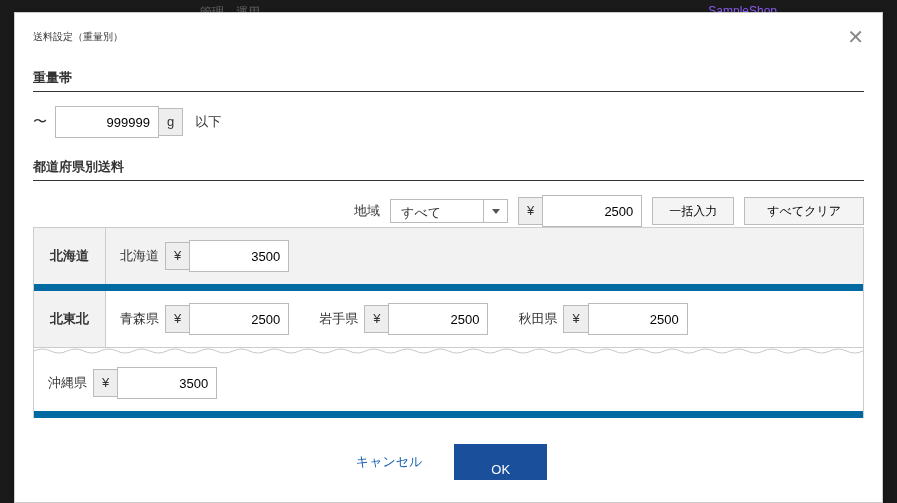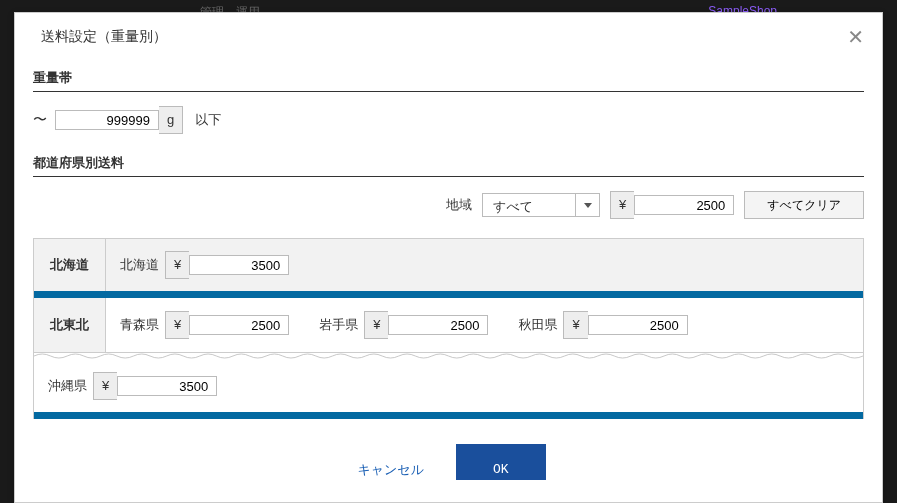--- a/index.html
+++ b/index.html
@@ -16,21 +16,21 @@
     box-shadow: 0 2px 6px rgba(0,0,0,0.3);
     display: flex;
     flex-direction: column;
   }
   .modal-header {
     padding: 14px 18px 12px 18px;
     display: flex;
     justify-content: space-between;
     align-items: center;
   }
-  .modal-title { font-size: 14px; color: #333; margin-left: 8px; }
+  .modal-title { font-size: 10px; color: #333; }
   .close-btn { cursor: pointer; color: #888; font-size: 20px; line-height: 1; background: none; border: none; padding: 0;}
 
   .modal-body {
     flex: 1;
     padding: 10px 18px 0 18px;
     overflow: hidden;
   }
 
   .section-label {
     font-weight: bold;
@@ -44,21 +44,21 @@
 
   .weight-row {
     display: flex;
     align-items: center;
     gap: 6px;
     margin-bottom: 20px;
   }
   .tilde { font-size: 14px; padding-right: 2px;}
   .txt-input {
     border: 1px solid #bbb;
-    height: 20px;
+    height: 32px;
     padding: 0 8px;
     font-size: 13px;
     text-align: right;
     font-family: inherit;
   }
   .weight-input { width: 104px; }
   .unit-box {
     border: 1px solid #bbb;
     border-left: none;
     background: #eee;
@@ -67,21 +67,21 @@
     padding: 0 8px;
     margin-left: -6px;
   }
   .suffix-text { margin-left: 6px; }
 
   .bulk-row {
     display: flex;
     align-items: center;
     justify-content: flex-end;
     gap: 10px;
-    margin-bottom: 19px;
+    margin-bottom: 0;
   }
   .bulk-row .lbl { font-size: 13px; }
   .select-wrap {
     display: flex;
     border: 1px solid #bbb;
     height: 24px;
   }
   .select-wrap .sel-text {
     width: 92px;
     padding: 0 10px;
@@ -154,23 +154,22 @@
     display: flex;
     align-items: center;
     gap: 6px;
   }
   .pref-name { font-size: 13px; min-width: 38px; text-align: right;}
 
   .modal-footer {
     padding: 18px 0 22px 0;
     display: flex;
     justify-content: center;
-    align-items: flex-end;
+    align-items: center;
     gap: 26px;
-    font-family: Liberation Mono, monospace;
   }
   .link-btn {
     color: #1a5fb4;
     background: none;
     border: none;
     font-size: 13px;
     cursor: pointer;
     font-family: inherit;
   }
   .primary-btn {
@@ -215,20 +214,21 @@
       <div class="select-wrap">
         <div class="sel-text">すべて</div>
         <div class="sel-caret">
           <span class="caret-down"></span>
         </div>
       </div>
       <div class="yen-group">
         <span class="yen-prefix">¥</span>
         <input class="txt-input price-input" value="2500" style="">
       </div>
+      <button class="btn">一括入力</button>
       <button class="btn wide">すべてクリア</button>
     </div>
 
     <div class="ship-table">
 
       <div class="ship-row active">
         <div class="row-head">北海道</div>
         <div class="row-body">
           <div class="pref-group">
             <span class="pref-name">北海道</span>

